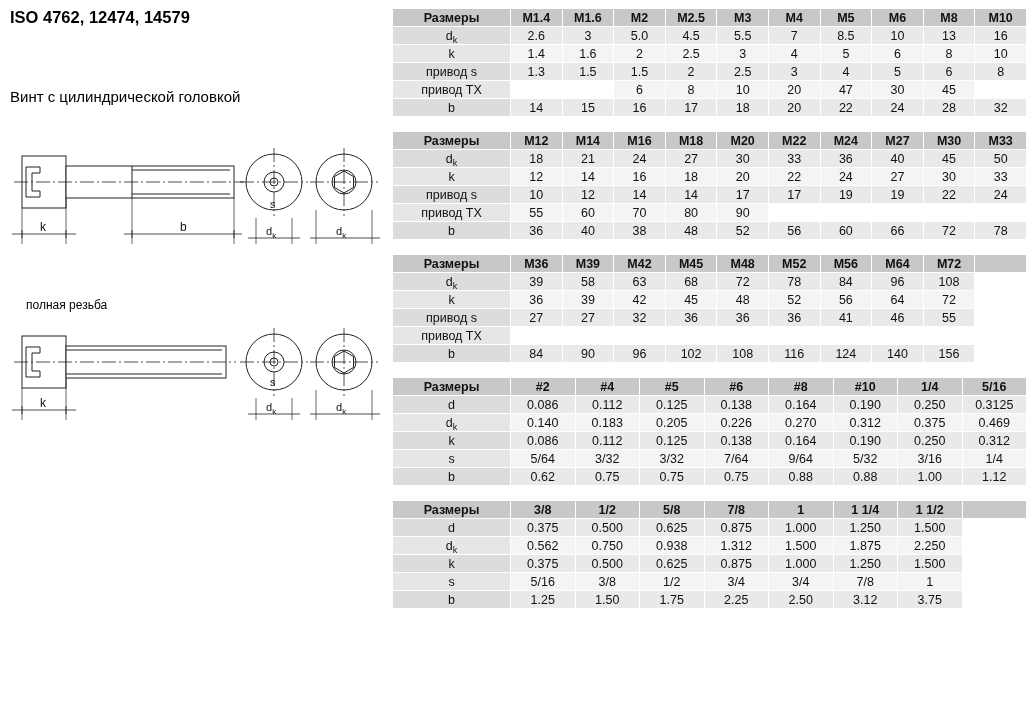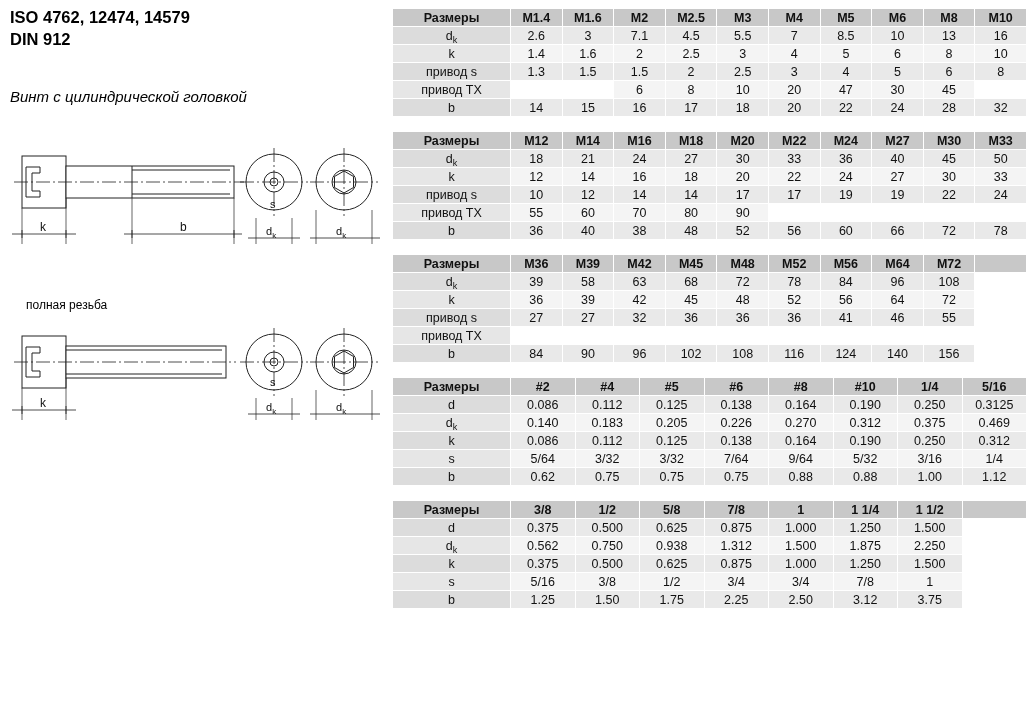--- a/index.html
+++ b/index.html
@@ -40,21 +40,20 @@
     font-weight: bold;
     line-height: 22px;
     color: #000;
   }
   .subtitle {
     position: absolute;
     left: 10px;
     top: 88px;
     font-size: 15px;
     color: #000;
-    font-style: italic;
   }
   .caption-full-thread {
     position: absolute;
     left: 26px;
     top: 298px;
     font-size: 12px;
     color: #000;
   }
 
   .drawing {
@@ -123,21 +122,20 @@
 </style>
 </head>
 <body>
 
 <div class="page">
 
   <div class="left-col">
 
     <div class="title-block">
       <div class="title-line">ISO 4762, 12474, 14579</div>
-      <div class="title-line">DIN 912</div>
     </div>
 
     <div class="subtitle">Винт с цилиндрической головкой</div>
 
     <div class="drawing" style="left:4px; top:140px;">
       <svg width="382" height="130" viewBox="0 0 382 130" xmlns="http://www.w3.org/2000/svg">
         <g stroke="#222" fill="none" stroke-width="1">
 
           <rect x="18" y="16" width="44" height="52" fill="#ffffff"></rect>
 
@@ -271,21 +269,21 @@
           <th>M4</th>
           <th>M5</th>
           <th>M6</th>
           <th>M8</th>
           <th>M10</th>
         </tr>
         <tr>
           <td class="rowhead"><span>d</span><sub>k</sub></td>
           <td class="val">2.6</td>
           <td class="val">3</td>
-          <td class="val">7.1</td>
+          <td class="val">5.0</td>
           <td class="val">4.5</td>
           <td class="val">5.5</td>
           <td class="val">7</td>
           <td class="val">8.5</td>
           <td class="val">10</td>
           <td class="val">13</td>
           <td class="val">16</td>
         </tr>
         <tr class="alt">
           <td class="rowhead"><span>k</span></td>

